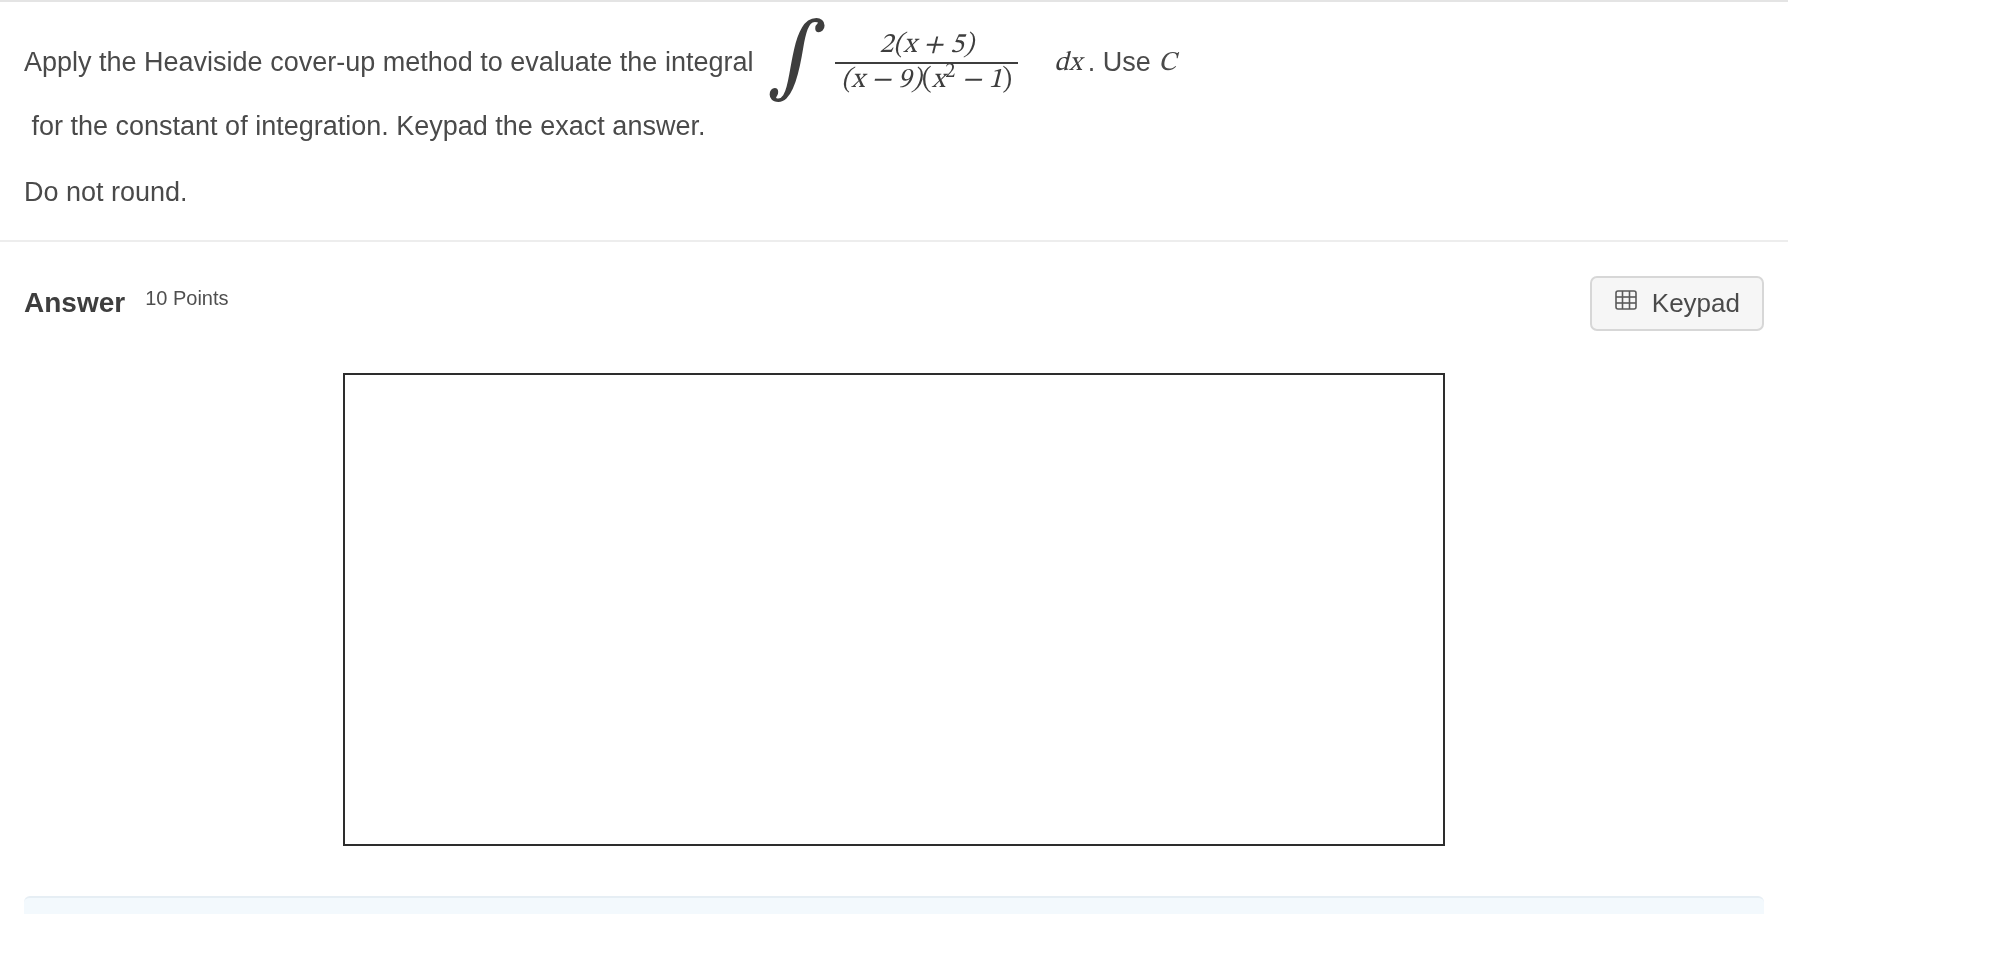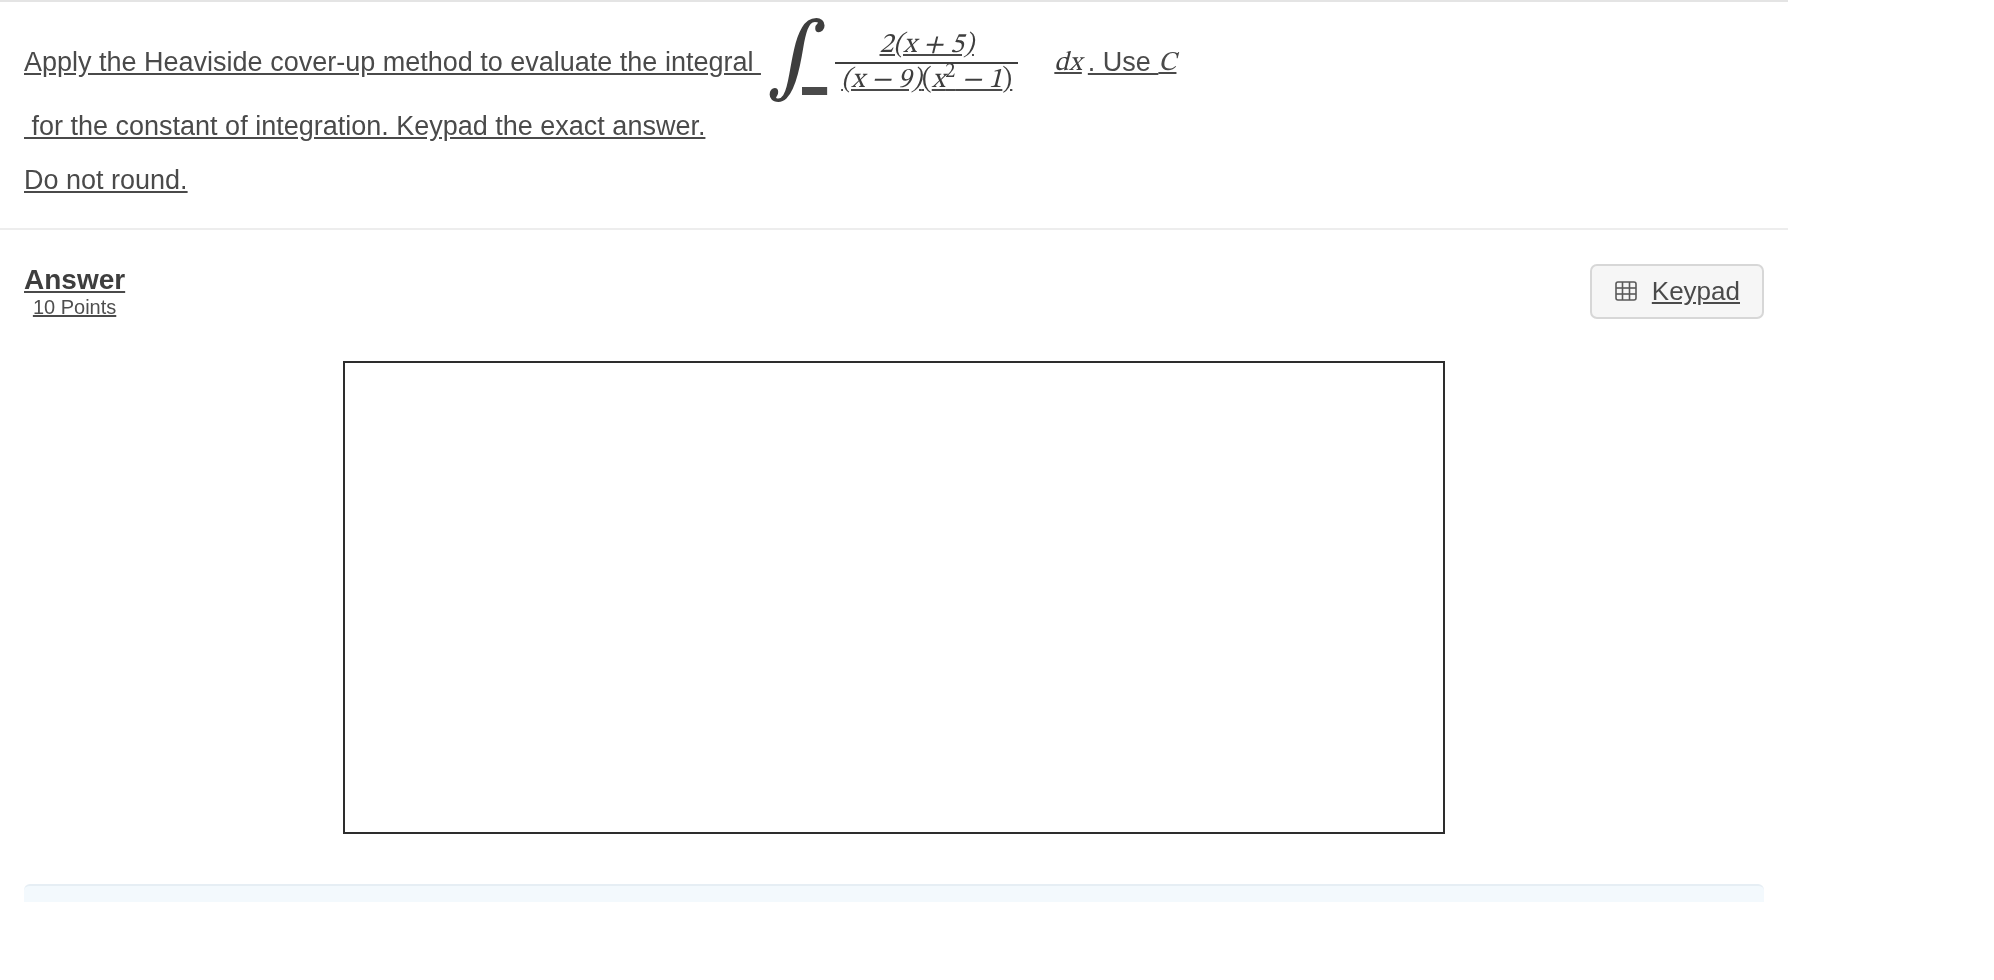--- a/index.html
+++ b/index.html
@@ -6,21 +6,20 @@
   html, body {
     margin: 0;
     padding: 0;
     font-family: "Helvetica Neue", Helvetica, Arial, sans-serif;
     color: #4a4a4a;
     background: #ffffff;
     font-size: 27px;
   }
   .page {
     width: 1788px;
-    text-decoration: underline;
   }
   .top-rule {
     border-top: 2px solid #e4e4e4;
     margin: 0;
     height: 10px;
   }
   .question-block {
     padding: 8px 24px 28px 24px;
     line-height: 1.4;
   }
@@ -63,51 +62,51 @@
   }
   .frac .num { padding: 0 6px 2px 6px; }
   .frac .den { padding: 2px 6px 0 6px; border-top: 2px solid #3e3e3e; }
   .dx { margin-left: 16px; }
   sup { font-size: 0.72em; font-style: normal; line-height: 0; vertical-align: super; }
   .italC {
     font-family: "STIX Two Math", "Cambria Math", "Latin Modern Math", serif;
     font-style: italic;
   }
   .do-not-round {
-    margin-top: 16px;
+    margin-top: 28px;
   }
 
   .mid-rule {
     border-top: 2px solid #ededed;
     margin: 0;
   }
 
   .answer-row {
     display: flex;
     align-items: center;
     justify-content: space-between;
     padding: 34px 24px 14px 24px;
   }
   .answer-left {
     display: flex;
-    align-items: center;
-    flex-direction: column;
+    align-items: flex-start;
+    gap: 20px;
   }
   .answer-label {
     font-weight: 700;
     color: #3e3e3e;
     font-size: 28px;
   }
   .points {
     color: #4f4f4f;
     font-size: 20px;
   }
   .keypad-btn {
     display: inline-flex;
-    align-items: center;
+    align-items: flex-start;
     gap: 14px;
     border: 2px solid #d7d7d7;
     background: #f6f6f6;
     color: #4a4a4a;
     font-size: 26px;
     padding: 10px 22px;
     border-radius: 7px;
     cursor: pointer;
     font-family: inherit;
   }

